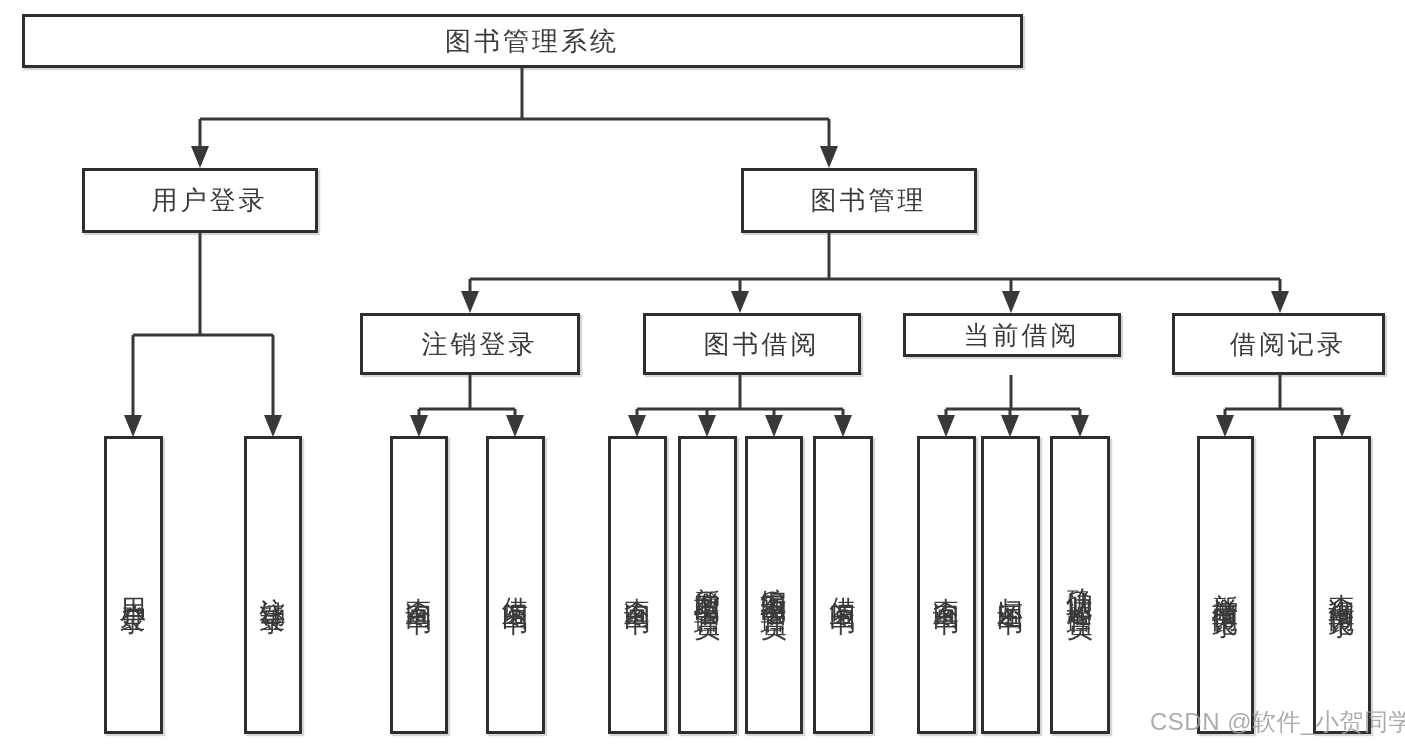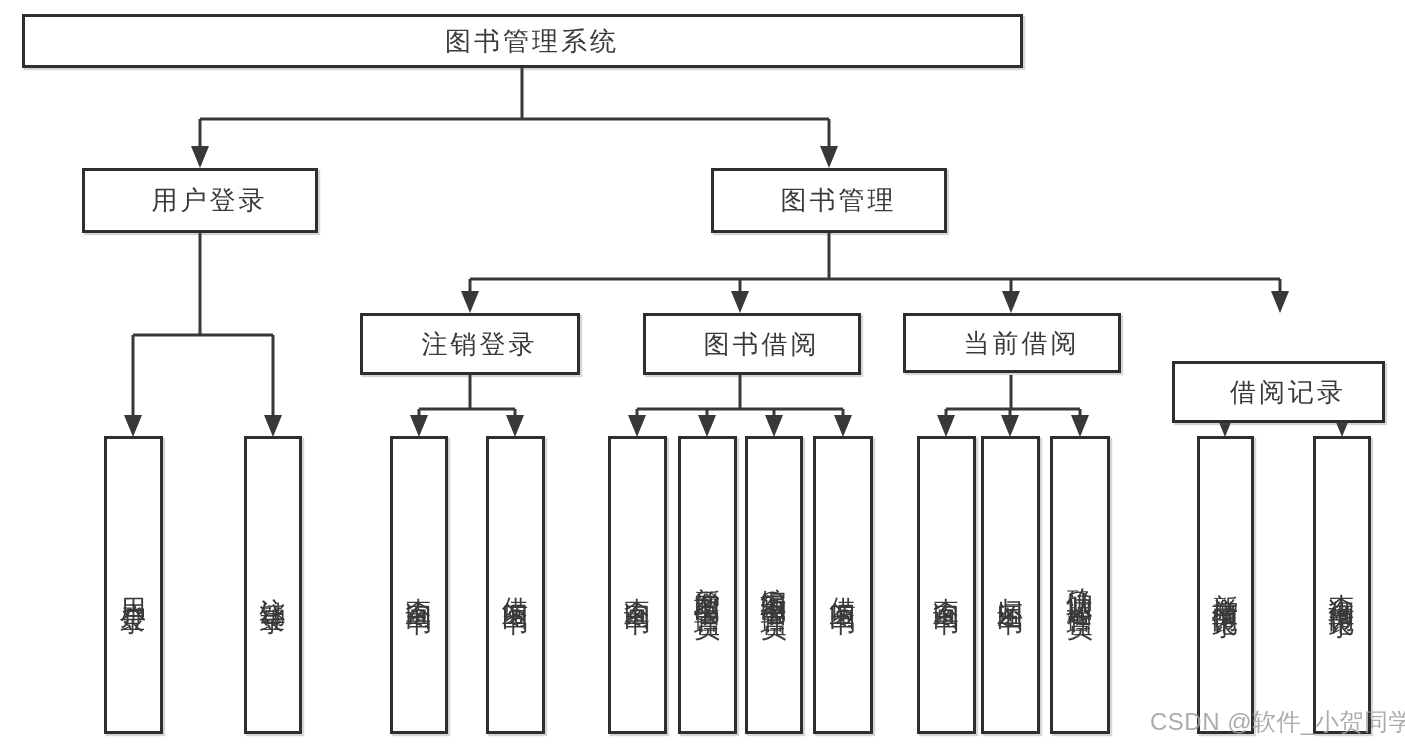--- a/index.html
+++ b/index.html
@@ -97,26 +97,26 @@
       <polygon points="1001,415 1019,415 1010,437"></polygon>
       <polygon points="1071,415 1089,415 1080,437"></polygon>
       <polygon points="1216,415 1234,415 1225,437"></polygon>
       <polygon points="1333,415 1351,415 1342,437"></polygon>
     </g>
   </svg>
 
   <div class="node h" style="left:22px; top:14px; width:1001px; height:54px;">图书管理系统</div>
 
   <div class="node h" style="left:82px; top:168px; width:236px; height:65px;">用户登录</div>
-  <div class="node h" style="left:711px; top:168px; width:236px; height:65px;">图书管理</div>
+  <div class="node h" style="left:741px; top:168px; width:236px; height:65px;">图书管理</div>
 
   <div class="node h" style="left:360px; top:313px; width:220px; height:62px;">注销登录</div>
   <div class="node h" style="left:631px; top:313px; width:218px; height:62px;margin-left:12px;">图书借阅</div>
-  <div class="node h" style="left:903px; top:313px; width:218px; height:60px;">当前借阅</div>
-  <div class="node h" style="left:1172px; top:313px; width:213px; height:62px;margin-top:48px;">借阅记录</div>
+  <div class="node h" style="left:903px; top:313px; width:218px; height:44px;">当前借阅</div>
+  <div class="node h" style="left:1172px; top:313px; width:213px; height:62px;">借阅记录</div>
 
   <div class="node v" style="left:104px; top:436px; width:59px; height:298px;">用户登录</div>
   <div class="node v" style="left:244px; top:436px; width:58px; height:298px;">注销登录</div>
 
   <div class="node v" style="left:390px; top:436px; width:58px; height:298px;">查询图书</div>
   <div class="node v" style="left:486px; top:436px; width:59px; height:298px;">借阅图书</div>
 
   <div class="node v" style="left:608px; top:436px; width:59px; height:298px;">查询图书</div>
   <div class="node v" style="left:678px; top:436px; width:59px; height:298px;">新增图书（管理员）</div>
   <div class="node v" style="left:745px; top:436px; width:58px; height:298px;">编辑图书（管理员）</div>

